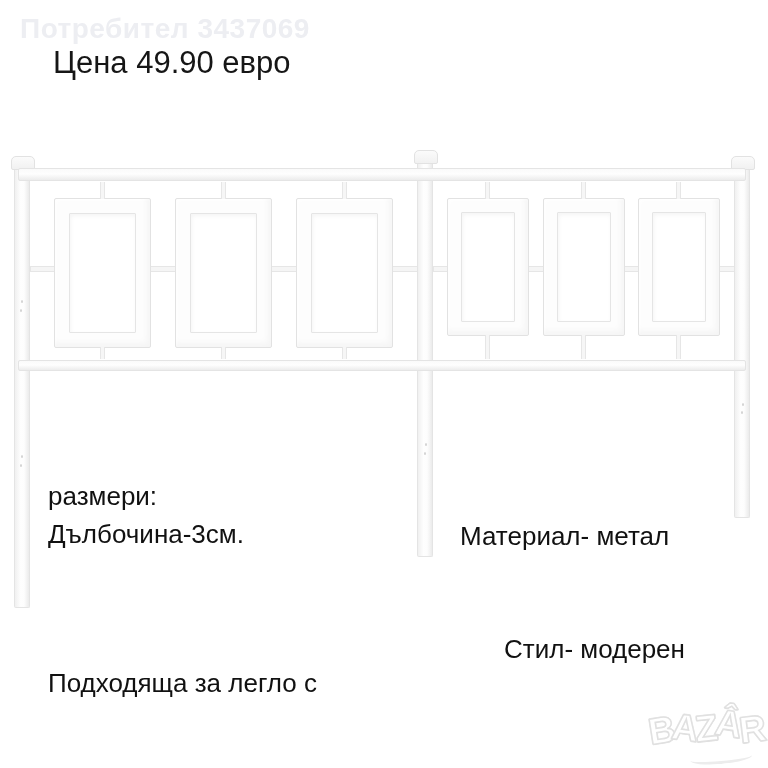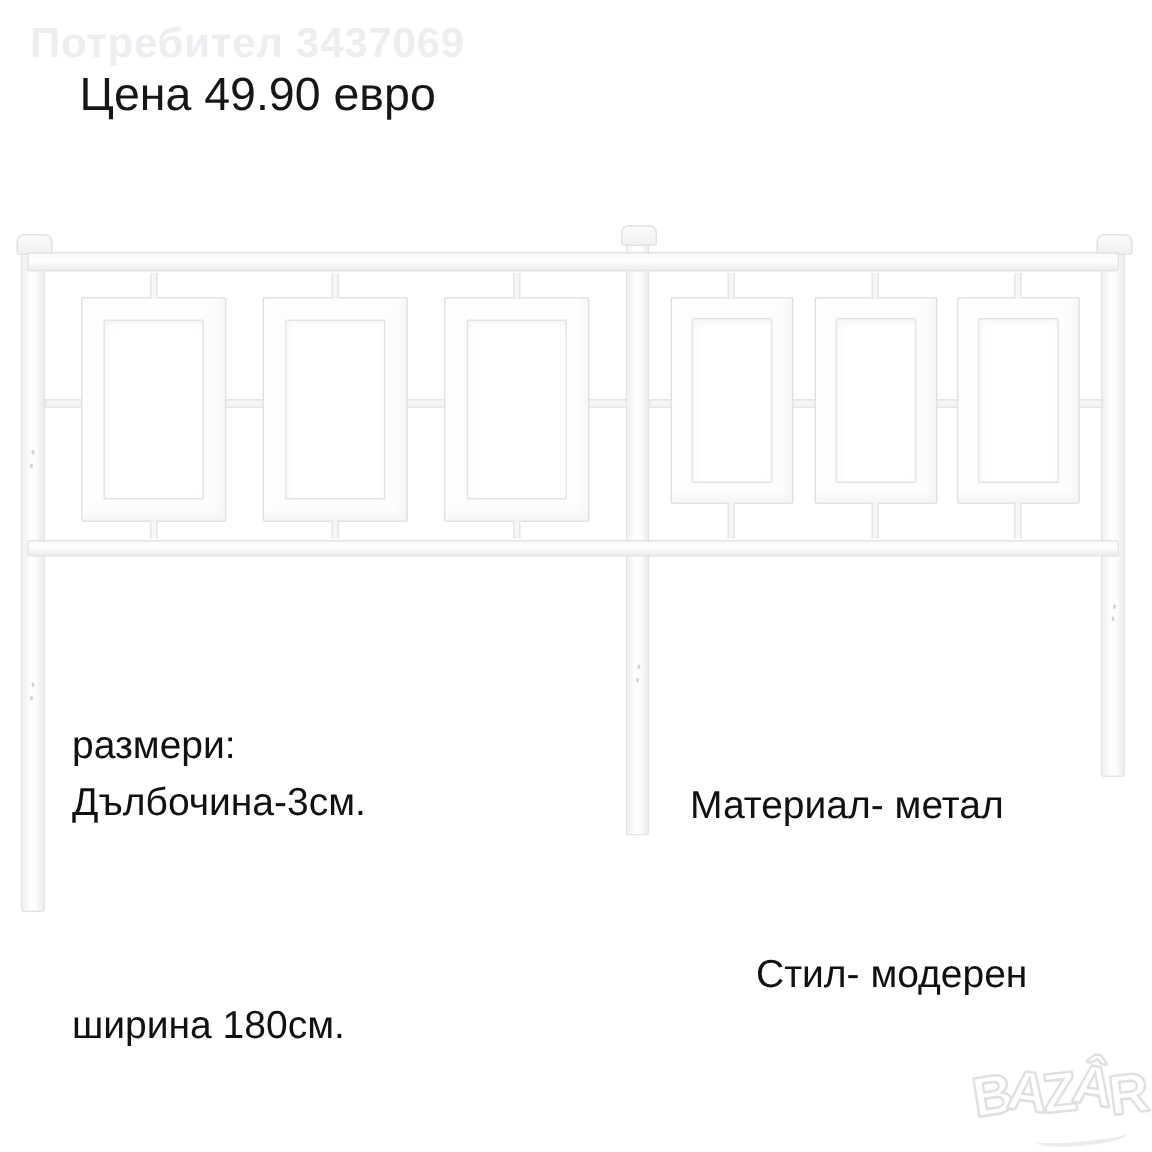--- a/index.html
+++ b/index.html
@@ -163,21 +163,21 @@
       <div class="mark" style="left:730px;top:253px;"></div>
       <div class="mark" style="left:729px;top:261px;"></div>
     </div>
   </div>
 
   <div class="details-left">
     <div>размери:</div>
     <div>Дълбочина-3см.</div>
   </div>
   <div class="fit-note">
-    <div>ширина 180см.</div>
+    <div>Подходяща за легло с</div>
   </div>
 
   <div class="specs-main">
     <div>Материал- метал</div>
   </div>
   <div class="specs-style">Стил- модерен</div>
 
   <div class="brand">
     <span class="lt lt-1">B</span><span class="lt lt-2">A</span><span class="lt lt-3">Z</span><span class="lt lt-4">Â</span><span class="lt lt-5">R</span>
     <div class="brand-swoosh"></div>

